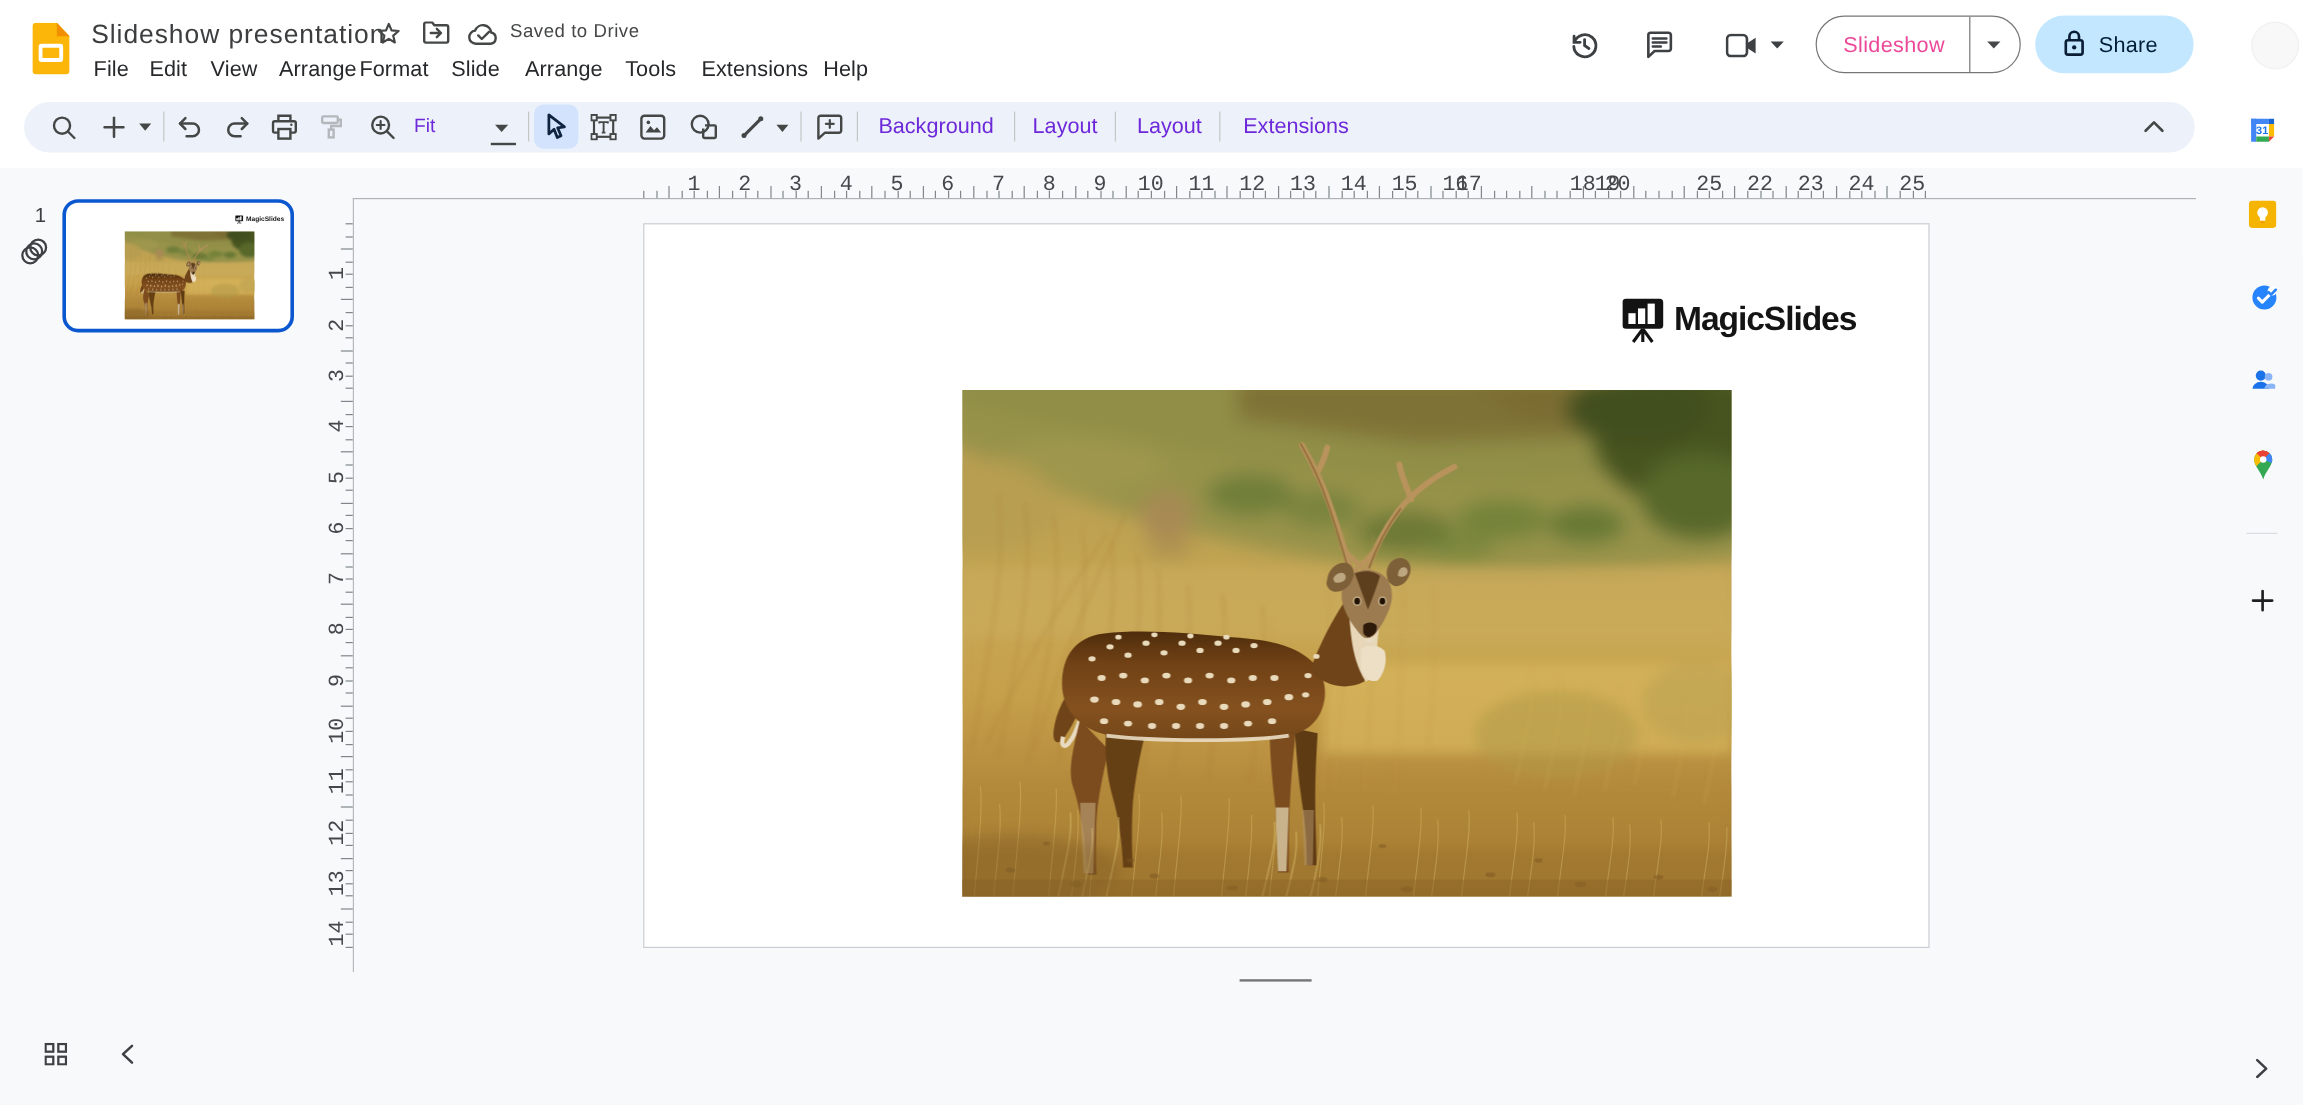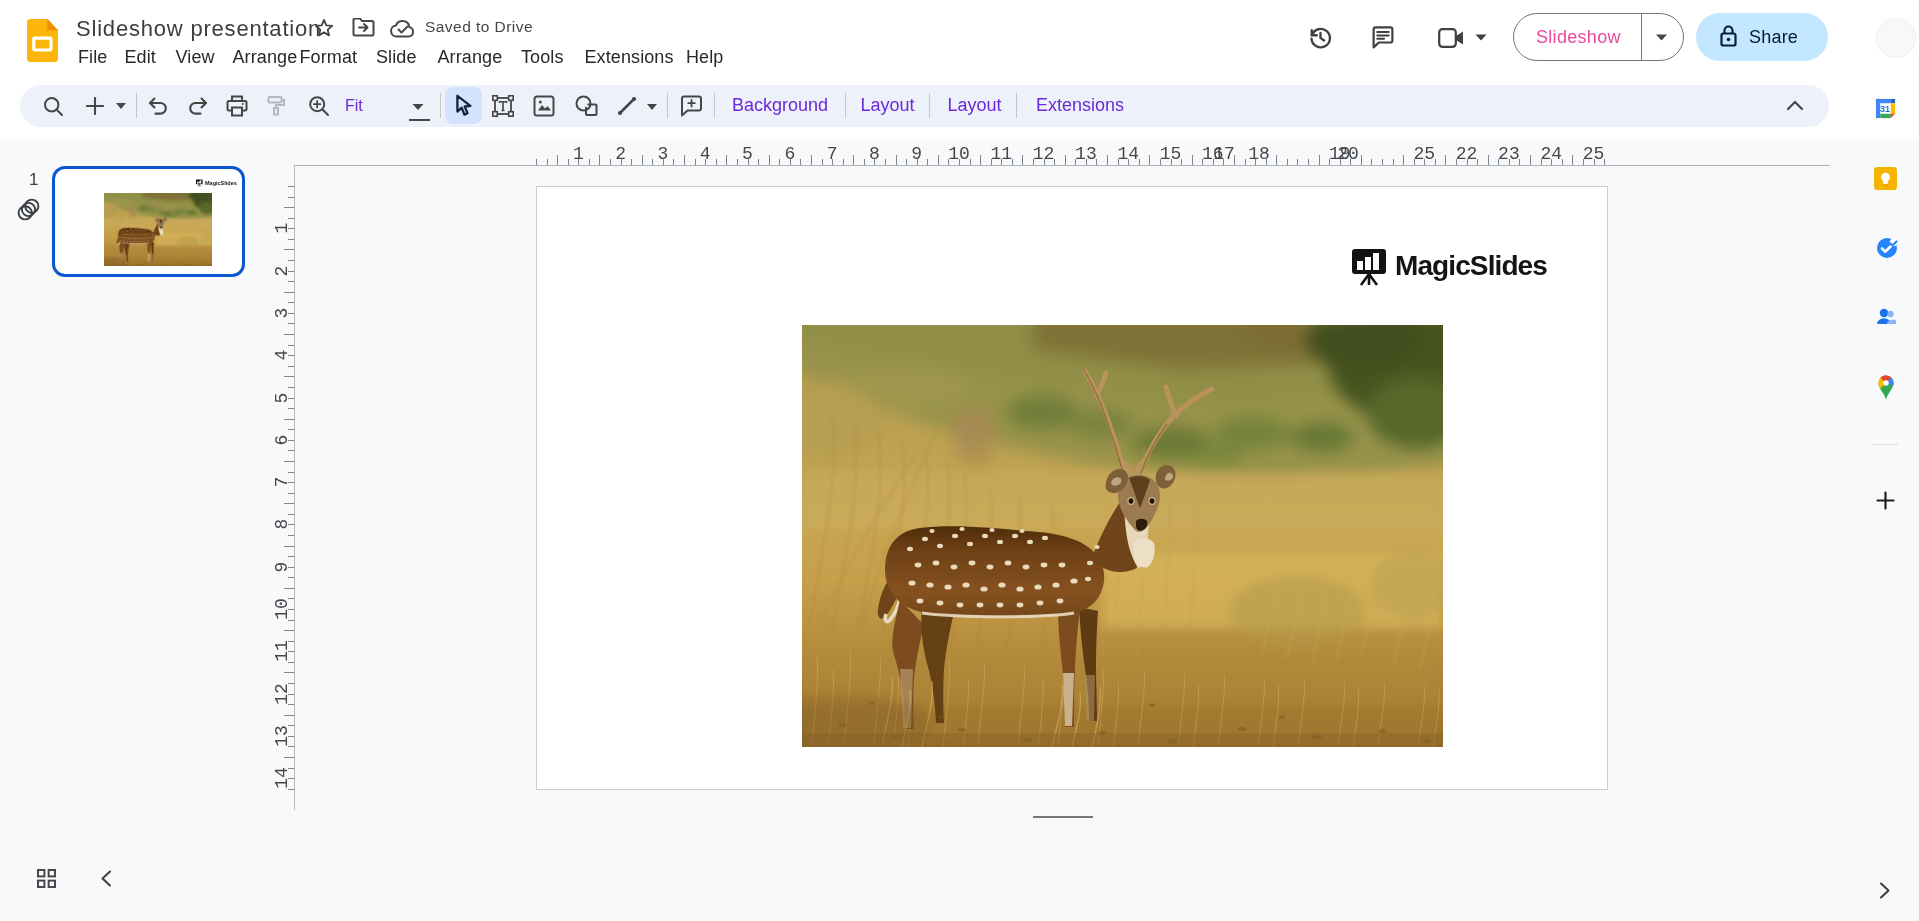--- a/index.html
+++ b/index.html
@@ -232,21 +232,21 @@
       <div class="rnumH" style="left: 874.4px;">8</div>
       <div class="rnumH" style="left: 916.7px;">9</div>
       <div class="rnumH" style="left: 959px;">10</div>
       <div class="rnumH" style="left: 1001.3px;">11</div>
       <div class="rnumH" style="left: 1043.6px;">12</div>
       <div class="rnumH" style="left: 1085.9px;">13</div>
       <div class="rnumH" style="left: 1128.2px;">14</div>
       <div class="rnumH" style="left: 1170.5px;">15</div>
       <div class="rnumH" style="left: 1212.8px;">16</div>
       <div class="rnumH" style="left: 1224px;">17</div>
-      <div class="rnumH" style="left: 1259px;">18</div>
+      <div class="rnumH" style="left: 1319px;">18</div>
       <div class="rnumH" style="left: 1339.7px;">19</div>
       <div class="rnumH" style="left: 1348px;">20</div>
       <div class="rnumH" style="left: 1424.3px;">25</div>
       <div class="rnumH" style="left: 1466.6px;">22</div>
       <div class="rnumH" style="left: 1508.9px;">23</div>
       <div class="rnumH" style="left: 1551.2px;">24</div>
       <div class="rnumH" style="left: 1593.5px;">25</div>
       <div class="rnumV" style="top: 228.3px;">1</div>
       <div class="rnumV" style="top: 270.6px;">2</div>
       <div class="rnumV" style="top: 312.9px;">3</div>

